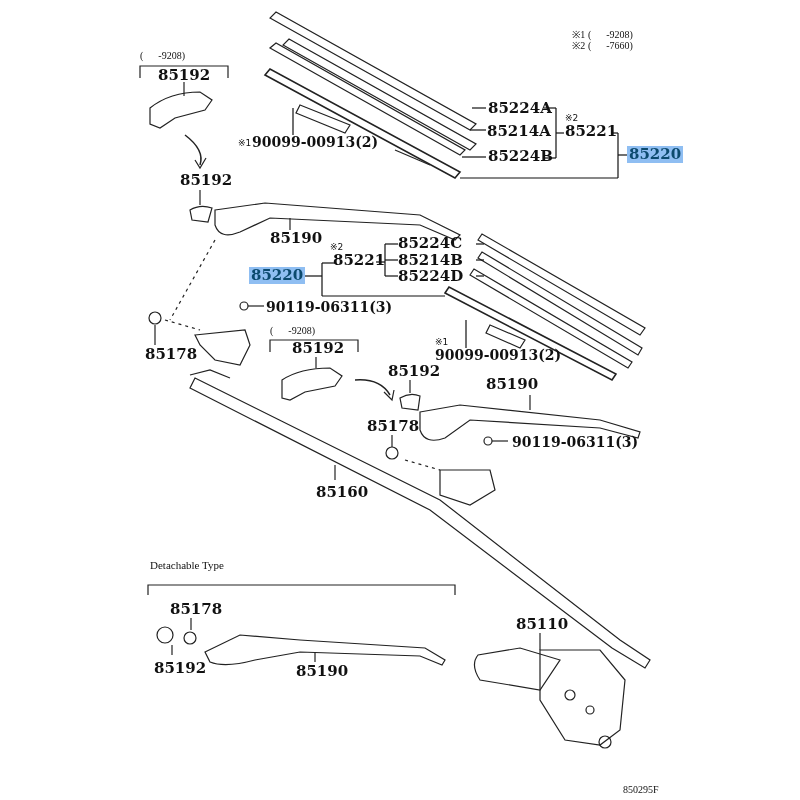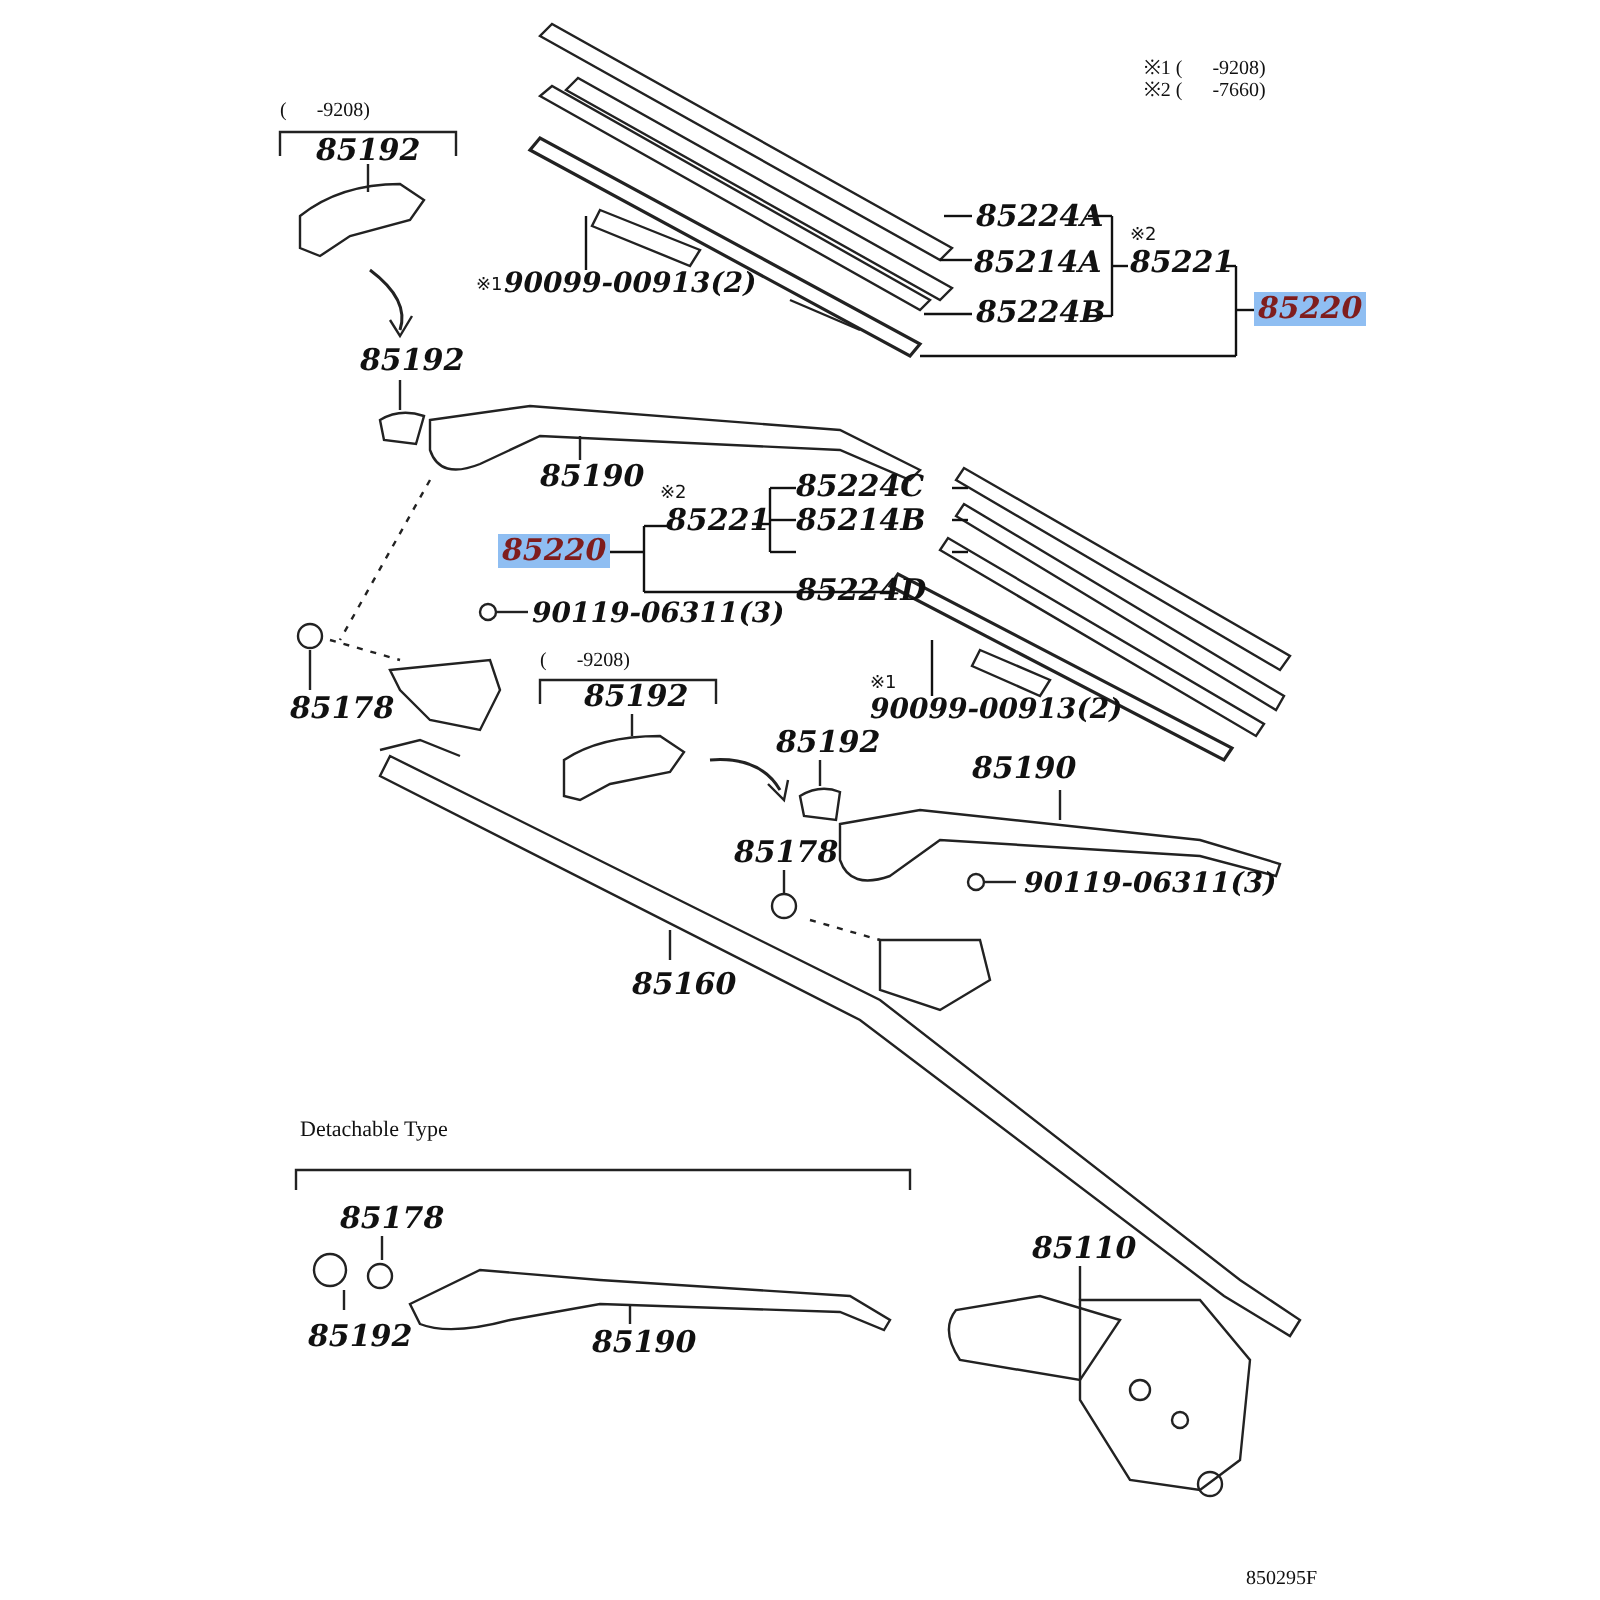--- a/index.html
+++ b/index.html
@@ -1,23 +1,23 @@
 <!DOCTYPE html>
 <html><head>
   <meta charset="utf-8">
   <style>
     html, body { margin: 0; padding: 0; background: #ffffff; }
     body { width: 800px; height: 800px; position: relative; overflow: hidden;
            font-family: "Liberation Sans", sans-serif; color: #111; }
     svg#art { position: absolute; left: 0; top: 0; }
     .lbl { position: absolute; font-family: "DejaVu Serif", serif; font-weight: bold;
-           font-size: 15px; line-height: 17px; white-space: nowrap; color: #111; font-style: italic; }
+           font-size: 15px; line-height: 17px; white-space: nowrap; color: #111; }
     .sm { position: absolute; font-size: 10px; line-height: 11px; white-space: nowrap;
           font-family: Liberation Serif, serif; color: #111; }
-    .hl { background: #8fbef2; color: #7f1d1d; padding: 0 2px; cursor: pointer; }
+    .hl { background: #8fbef2; color: #0c4a6e; padding: 0 2px; cursor: pointer; }
     .star { font-size: 9px; font-family: "DejaVu Sans", sans-serif; font-weight: normal; }
   </style>
 </head>
 <body>
 
 <svg id="art" width="800" height="800" viewBox="0 0 800 800" fill="none" stroke="#222" stroke-width="1.2">
 
   <g>
     <path d="M270 18 L470 130 L476 124 L276 12 Z"></path>
     <path d="M283 45 L470 150 L476 144 L289 39 Z"></path>
@@ -159,21 +159,21 @@
 <div class="sm star" style="left:238px;top:138px;">※1</div>
 <div class="lbl" style="left:252px;top:134px;font-size:14px;">90099-00913(2)</div>
 
 <div class="lbl" style="left:180px;top:172px;">85192</div>
 <div class="lbl" style="left:270px;top:230px;">85190</div>
 
 <div class="sm star" style="left:330px;top:242px;">※2</div>
 <div class="lbl" style="left:333px;top:252px;">85221</div>
 <div class="lbl" style="left:398px;top:235px;">85224C</div>
 <div class="lbl" style="left:398px;top:252px;">85214B</div>
-<div class="lbl" style="left:398px;top:268px;margin-top:19px;">85224D</div>
+<div class="lbl" style="left:398px;top:268px;">85224D</div>
 <div class="lbl hl" style="left:249px;top:267px;">85220</div>
 
 <div class="lbl" style="left:266px;top:299px;font-size:14px;">90119-06311(3)</div>
 <div class="lbl" style="left:145px;top:346px;">85178</div>
 
 <div class="sm" style="left:270px;top:325px;white-space:pre">(      -9208)</div>
 <div class="lbl" style="left:292px;top:340px;">85192</div>
 
 <div class="sm star" style="left:435px;top:337px;">※1</div>
 <div class="lbl" style="left:435px;top:347px;font-size:14px;">90099-00913(2)</div>

